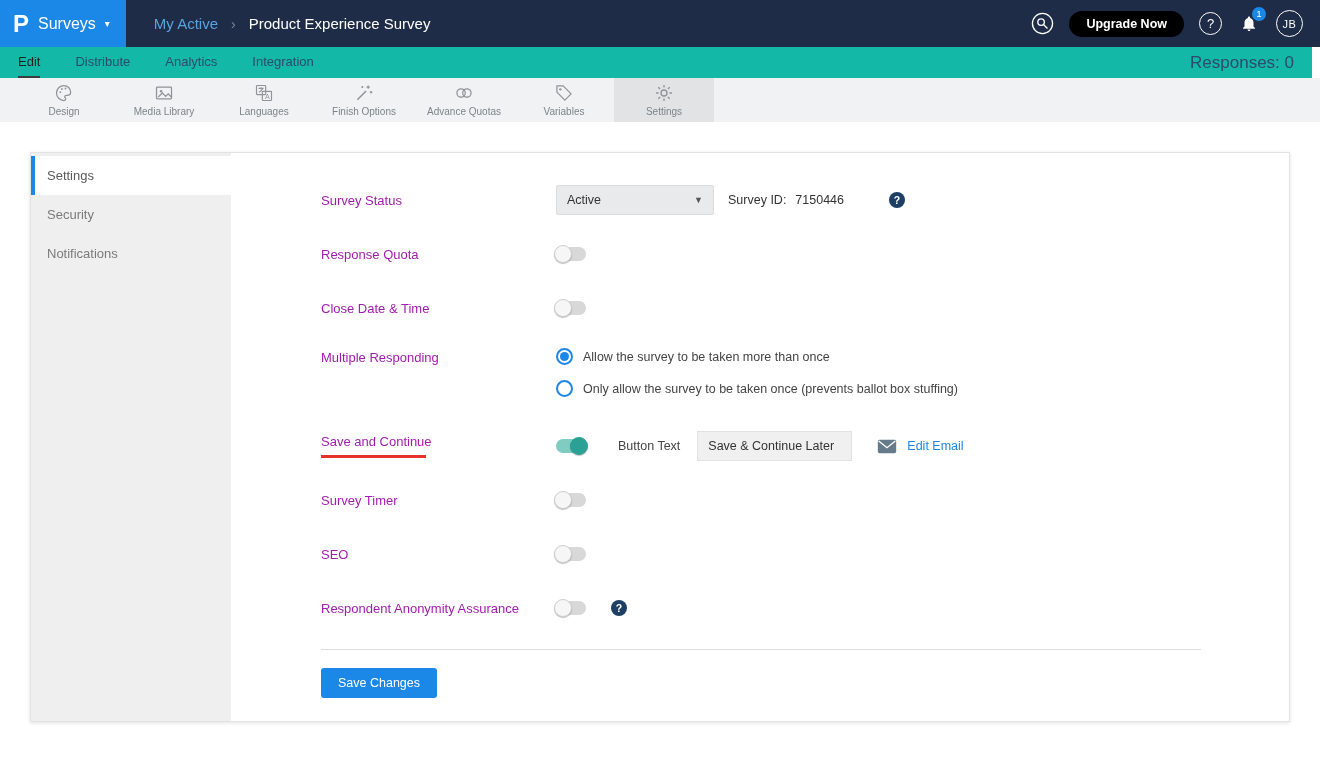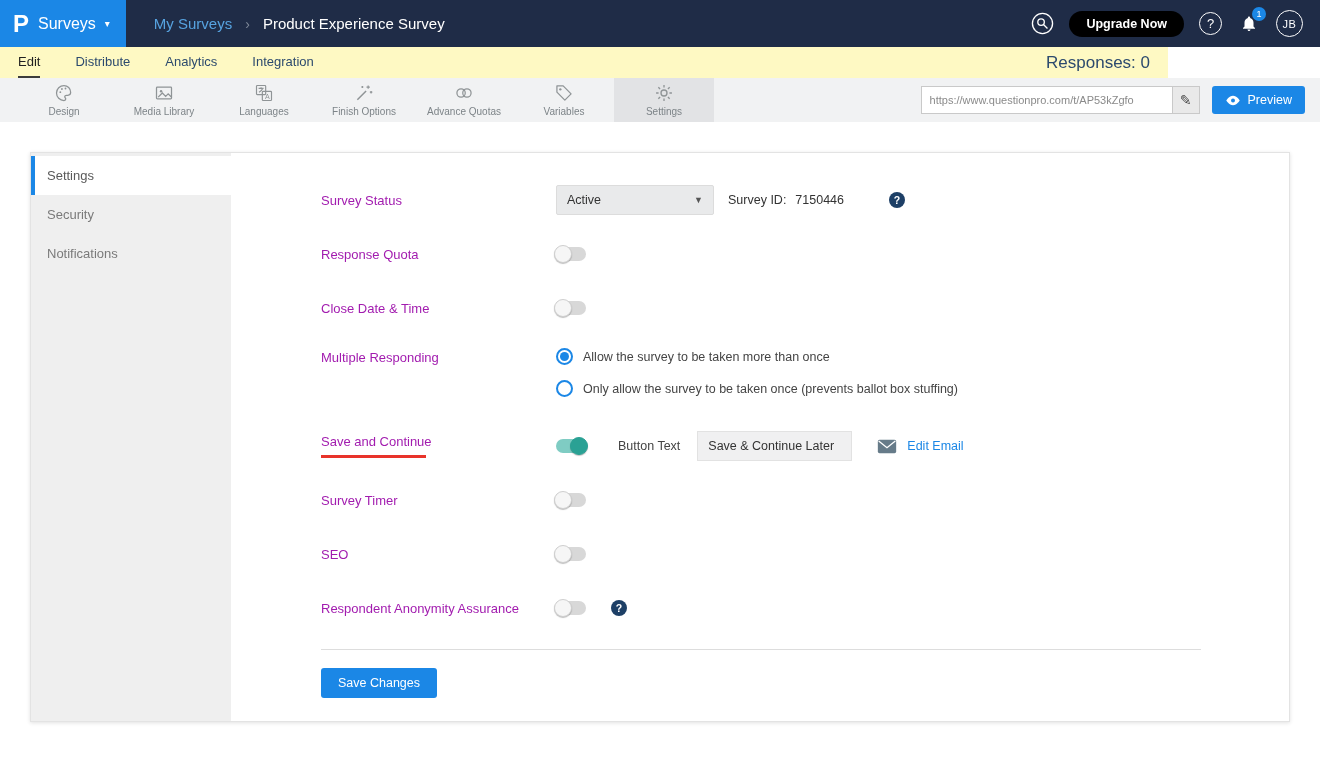--- a/index.html
+++ b/index.html
@@ -16,21 +16,21 @@
   .bc-sep { color:#7d8798; font-size:14px; }
   .bc-current { color:#ffffff; }
   .topbar-right { margin-left:auto; display:flex; align-items:center; gap:15px; padding-right:17px; }
   .upgrade-btn { background:#000000; border-radius:13px; padding:6px 17px; color:#fff; font-size:12.5px; font-weight:bold; cursor:pointer; white-space:nowrap; }
   .circle-icon { width:23px; height:23px; border-radius:50%; border:1.5px solid #fff; color:#fff; font-size:13px; display:flex; align-items:center; justify-content:center; cursor:pointer; }
   .bell-wrap { position:relative; cursor:pointer; width:24px; height:24px; display:flex; align-items:center; justify-content:center; }
   .bell-badge { position:absolute; top:-5px; right:-5px; width:14px; height:14px; border-radius:50%; background:#1b87e6; color:#fff; font-size:9px; display:flex; align-items:center; justify-content:center; }
   .avatar { width:27px; height:27px; border-radius:50%; border:1px solid #fff; color:#fff; font-size:11px; display:flex; align-items:center; justify-content:center; cursor:pointer; letter-spacing:.5px; }
 
   
-  .tabbar { position:absolute; top:47px; left:0; width:1168px; height:31px; background:#fef9c3; display:flex; align-items:center; padding:0 18px; gap:35px; }
+  .tabbar { position:absolute; top:47px; left:0; width:1312px; height:31px; background:#14b8a6; display:flex; align-items:center; padding:0 18px; gap:35px; }
   .tab { font-size:13px; color:#2c4a6e; height:31px; display:flex; align-items:center; border-bottom:2px solid transparent; cursor:pointer; }
   .tab.active { color:#1f1f1f; border-bottom-color:#3c3c3c; }
   .responses { margin-left:auto; font-size:17px; color:#2c4a6e; }
 
   
   .toolbar { position:absolute; top:78px; left:0; width:1320px; height:44px; background:#f1f2f3; display:flex; align-items:stretch; padding-left:14px; }
   .tool-item { width:100px; display:flex; flex-direction:column; align-items:center; justify-content:center; gap:3px; cursor:pointer; }
   .tool-item.active { background:#e2e3e5; }
   .tool-label { font-size:10px; color:#7d8488; white-space:nowrap; }
   .tool-item svg { display:block; }
@@ -82,21 +82,21 @@
 </head>
 <body>
 
 <div class="topbar">
   <div class="logo-block">
     <span class="logo-p">P</span>
     <span class="app-menu">Surveys</span>
     <span class="caret-down">▾</span>
   </div>
   <div class="breadcrumb">
-    <span class="bc-parent">My Surveys</span>
+    <span class="bc-parent">My Active</span>
     <span class="bc-sep">›</span>
     <span class="bc-current">Product Experience Survey</span>
   </div>
   <div class="topbar-right">
     <span style="display:flex;cursor:pointer;">
       <svg width="23" height="23" viewBox="0 0 24 24" fill="none" stroke="#ffffff" stroke-width="1.4">
         <circle cx="12" cy="12" r="10.5"></circle>
           <circle cx="10.5" cy="10.5" r="3.4"></circle>
           <path d="M13 13l4.2 4.2"></path>
       </svg>
@@ -184,35 +184,20 @@
     <span class="tool-label">Variables</span>
   </div>
   <div class="tool-item active">
     <span>
       <svg width="20" height="20" viewBox="0 0 24 24" fill="none" stroke="#8f9496" stroke-width="1.6">
         <circle cx="12" cy="12" r="3.6"></circle>
         <path d="M12 2.5v3M12 18.5v3M2.5 12h3M18.5 12h3M5.2 5.2l2.1 2.1M16.7 16.7l2.1 2.1M18.8 5.2l-2.1 2.1M7.3 16.7l-2.1 2.1"></path>
       </svg>
     </span>
     <span class="tool-label">Settings</span>
-  </div>
-  <div class="toolbar-right">
-    <div class="url-wrap">
-      <input class="url-input" type="text" value="https://www.questionpro.com/t/AP53kZgfo" style="">
-      <span class="url-edit">✎</span>
-    </div>
-    <button class="preview-btn">
-      <span style="display:flex;">
-        <svg width="16" height="11" viewBox="0 0 24 16">
-            <path d="M12 1C6 1 2 8 2 8s4 7 10 7 10-7 10-7-4-7-10-7z" fill="#ffffff"></path>
-            <circle cx="12" cy="8" r="3" fill="#1b87e6"></circle>
-          </svg>
-      </span>
-      <span>Preview</span>
-    </button>
   </div>
 </div>
 
 <div class="card">
   <div class="side">
     <div class="side-item active">
       <span>Settings</span>
     </div>
     <div class="side-item">
       <span>Security</span>

